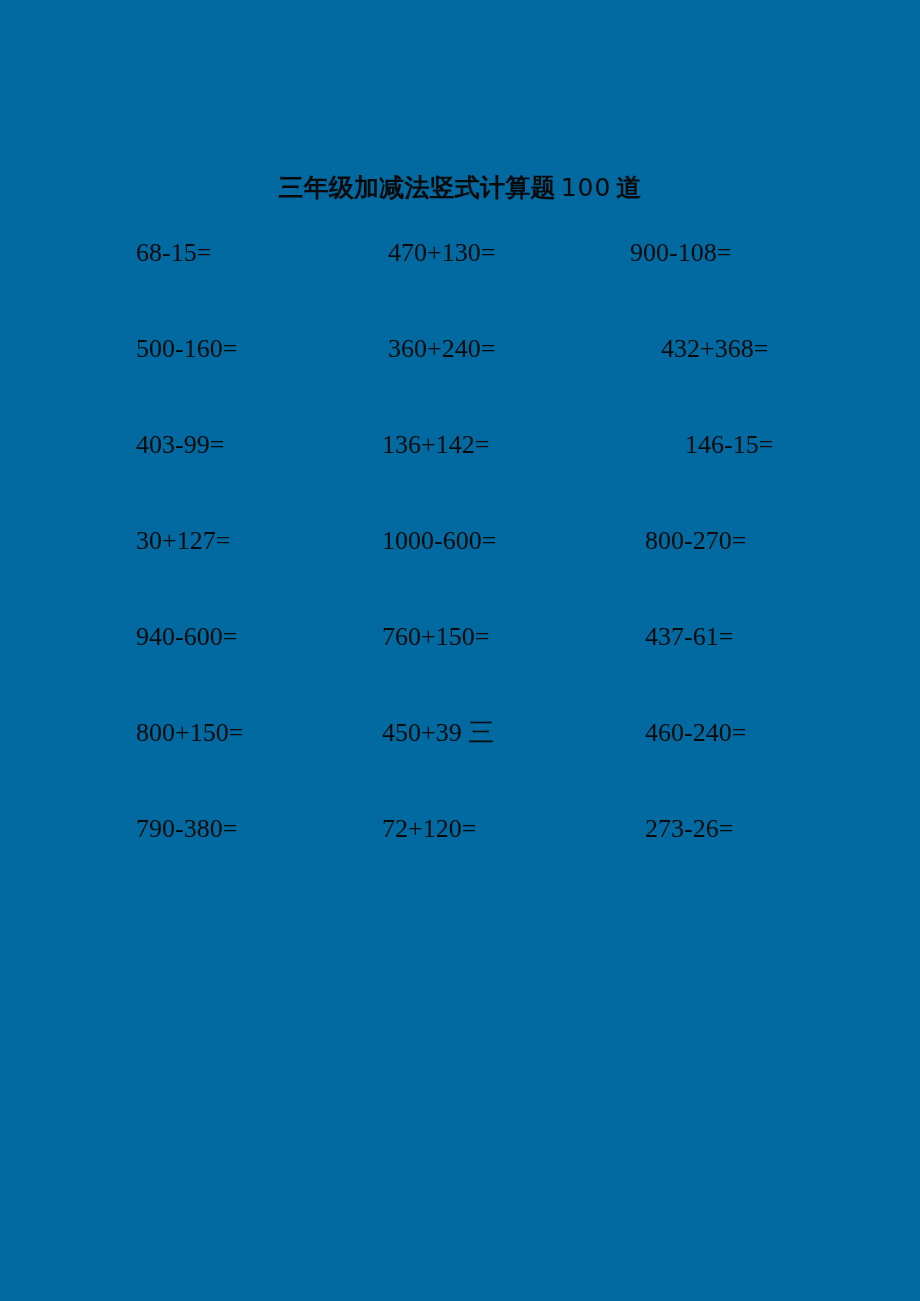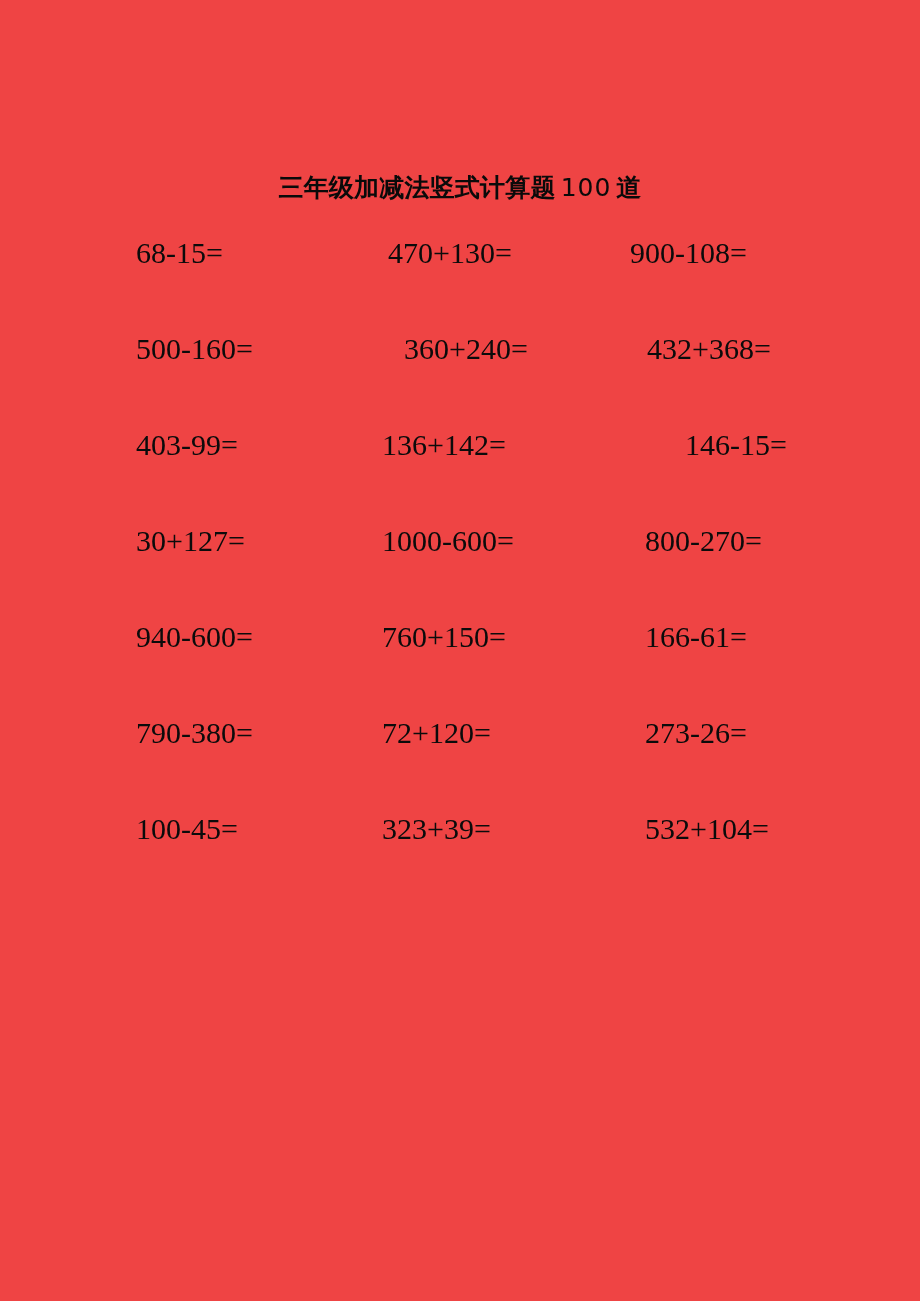--- a/index.html
+++ b/index.html
@@ -16,21 +16,21 @@
     font-family: "Liberation Serif", "DejaVu Serif", serif;
     color: #000000;
     -webkit-font-smoothing: antialiased;
   }
 
   .page {
     position: absolute;
     inset: 0;
     width: 920px;
     height: 1301px;
-    background: #ef4444;
+    background: #0369a1;
   }
 
   
   .doc-title {
     position: absolute;
     left: 0;
     right: 0;
     top: 150px;
     height: 42px;
     text-align: center;
@@ -62,35 +62,35 @@
     width: 920px;
   }
   .problem-row {
     position: relative;
     height: 96px;
   }
   .problem-cell {
     position: absolute;
     top: 0;
     font-family: "Liberation Serif", "DejaVu Serif", serif;
-    font-size: 30px;
+    font-size: 26px;
     font-weight: 400;
     line-height: 34px;
     color: #0b0b0b;
     white-space: nowrap;
   }
   .problem-cell.col-1 { left: 136px; }
   .problem-cell.col-2 { left: 382px; }
   .problem-cell.col-3 { left: 645px; }
 
   
   .problem-row[data-row="0"] .col-2 { left: 388px; }
-  .problem-row[data-row="1"] .col-2 { left: 404px; font-family: Liberation Serif, serif; }
+  .problem-row[data-row="1"] .col-2 { left: 388px; font-family: Liberation Serif, serif; }
   .problem-row[data-row="0"] .col-3 { left: 630px; }
-  .problem-row[data-row="1"] .col-3 { left: 647px; }
+  .problem-row[data-row="1"] .col-3 { left: 661px; }
   .problem-row[data-row="2"] .col-3 { left: 637px; margin-left: 48px; }
 
   .cell-text { display: inline-block; }
 </style>
 </head>
 <body>
 
 <div class="page">
 
   <h1 class="doc-title">
@@ -120,31 +120,31 @@
     <div class="problem-row" data-row="3">
       <div class="problem-cell col-1"><span class="cell-text">30+127=</span></div>
       <div class="problem-cell col-2"><span class="cell-text">1000-600=</span></div>
       <div class="problem-cell col-3"><span class="cell-text">800-270=</span></div>
     </div>
 
 
     <div class="problem-row" data-row="5">
       <div class="problem-cell col-1"><span class="cell-text">940-600=</span></div>
       <div class="problem-cell col-2"><span class="cell-text">760+150=</span></div>
-      <div class="problem-cell col-3"><span class="cell-text">166-61=</span></div>
+      <div class="problem-cell col-3"><span class="cell-text">437-61=</span></div>
     </div>
 
 
+    <div class="problem-row" data-row="7">
+      <div class="problem-cell col-1"><span class="cell-text">800+150=</span></div>
+      <div class="problem-cell col-2"><span class="cell-text">450+39 三</span></div>
+      <div class="problem-cell col-3"><span class="cell-text">460-240=</span></div>
+    </div>
 
     <div class="problem-row" data-row="8">
       <div class="problem-cell col-1"><span class="cell-text">790-380=</span></div>
       <div class="problem-cell col-2"><span class="cell-text">72+120=</span></div>
       <div class="problem-cell col-3"><span class="cell-text">273-26=</span></div>
     </div>
 
-    <div class="problem-row" data-row="9">
-      <div class="problem-cell col-1"><span class="cell-text">100-45=</span></div>
-      <div class="problem-cell col-2"><span class="cell-text">323+39=</span></div>
-      <div class="problem-cell col-3"><span class="cell-text">532+104=</span></div>
-    </div>
 
   </div>
 </div>
 
 </body></html>

